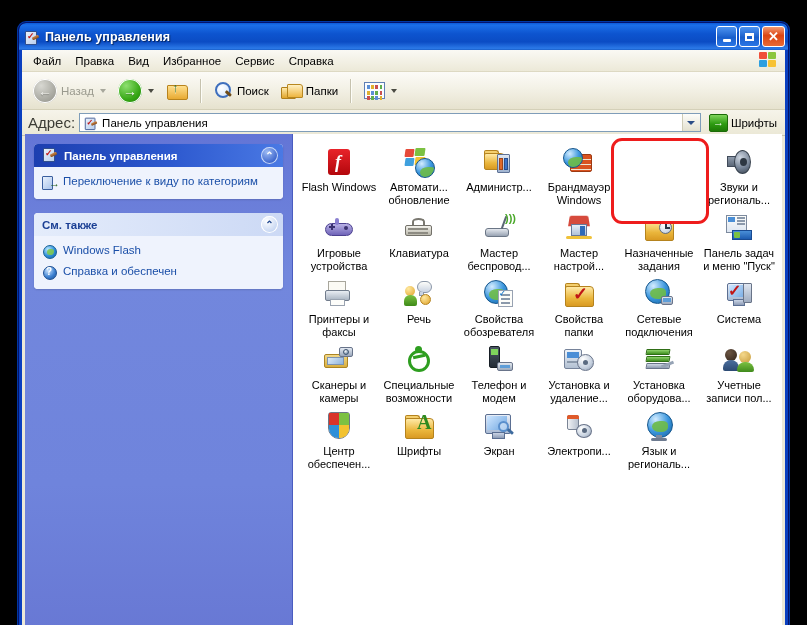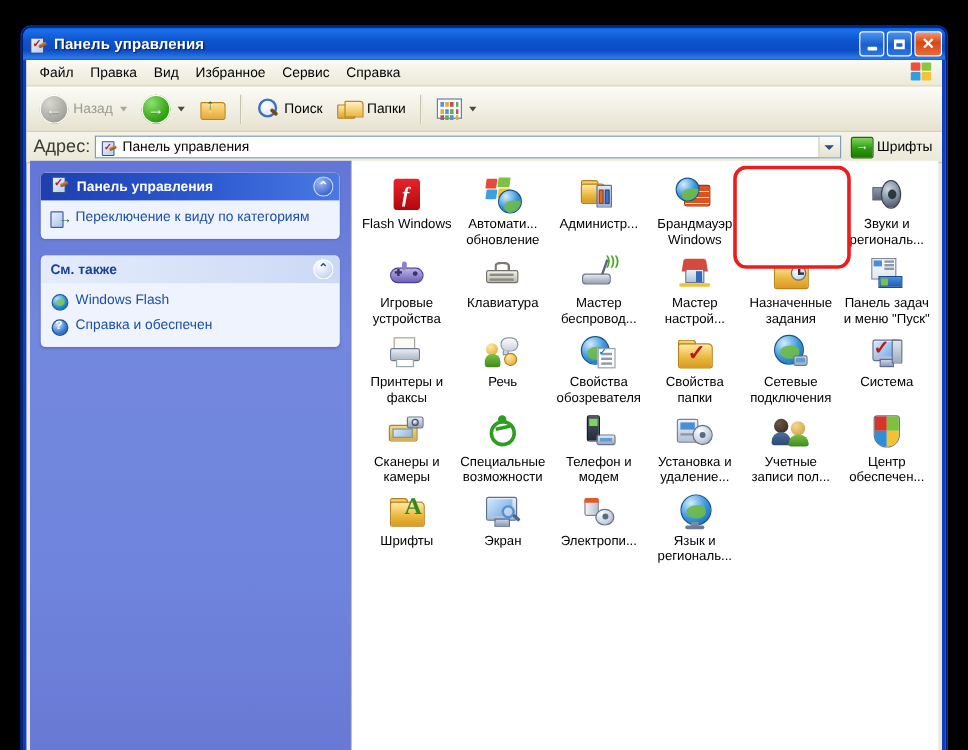--- a/index.html
+++ b/index.html
@@ -959,20 +959,32 @@
                   <span class="sq" style="left:4px;top:8px;width:12px;height:6px;background:#4a8ed6;"></span>
                   <span class="sq" style="left:4px;top:17px;width:12px;height:2px;background:#8b99ab;"></span>
                   <span class="sq" style="left:14px;top:10px;width:17px;height:17px;border-radius:50%;background:radial-gradient(circle at 34% 28%,#ffffff,#c3cedd 62%,#8693a6);border:1px solid #69748a;"></span>
                   <span class="sq" style="left:20px;top:16px;width:5px;height:5px;border-radius:50%;background:#5a6a80;"></span>
                 </span>
               </span>
               <span class="lbl">Установка и
 удаление...</span>
             </div>
 
+            <div class="cpitem">
+              <span class="ic-wrap">
+                <span class="gi">
+                  <span class="sq" style="left:3px;top:5px;width:24px;height:6px;background:linear-gradient(to bottom,#8fd36c,#3f8f1f);border:1px solid #2f6e16;border-radius:1px;transform:skewX(-10deg);"></span>
+                  <span class="sq" style="left:3px;top:12px;width:24px;height:6px;background:linear-gradient(to bottom,#8fd36c,#3f8f1f);border:1px solid #2f6e16;border-radius:1px;transform:skewX(-10deg);"></span>
+                  <span class="sq" style="left:3px;top:19px;width:24px;height:6px;background:linear-gradient(to bottom,#cfd8e4,#8d9bb0);border:1px solid #69748a;border-radius:1px;transform:skewX(-10deg);"></span>
+                  <span class="sq" style="left:18px;top:19px;width:13px;height:3px;background:#96a3b5;transform:rotate(-22deg);"></span>
+                </span>
+              </span>
+              <span class="lbl">Установка
+оборудова...</span>
+            </div>
 
             <div class="cpitem">
               <span class="ic-wrap">
                 <span class="gi">
                   <span class="sq" style="left:2px;top:5px;width:12px;height:12px;border-radius:50%;background:radial-gradient(circle at 35% 30%,#6b5543,#32241a);"></span>
                   <span class="sq" style="left:0px;top:16px;width:16px;height:11px;border-radius:8px 8px 2px 2px;background:linear-gradient(to bottom,#4a6e9e,#2c4a73);"></span>
                   <span class="sq" style="left:16px;top:7px;width:12px;height:12px;border-radius:50%;background:radial-gradient(circle at 35% 30%,#f4d88c,#c79a3a);"></span>
                   <span class="sq" style="left:14px;top:18px;width:17px;height:10px;border-radius:8px 8px 2px 2px;background:linear-gradient(to bottom,#7cc142,#3f8a1c);"></span>
                 </span>
               </span>

